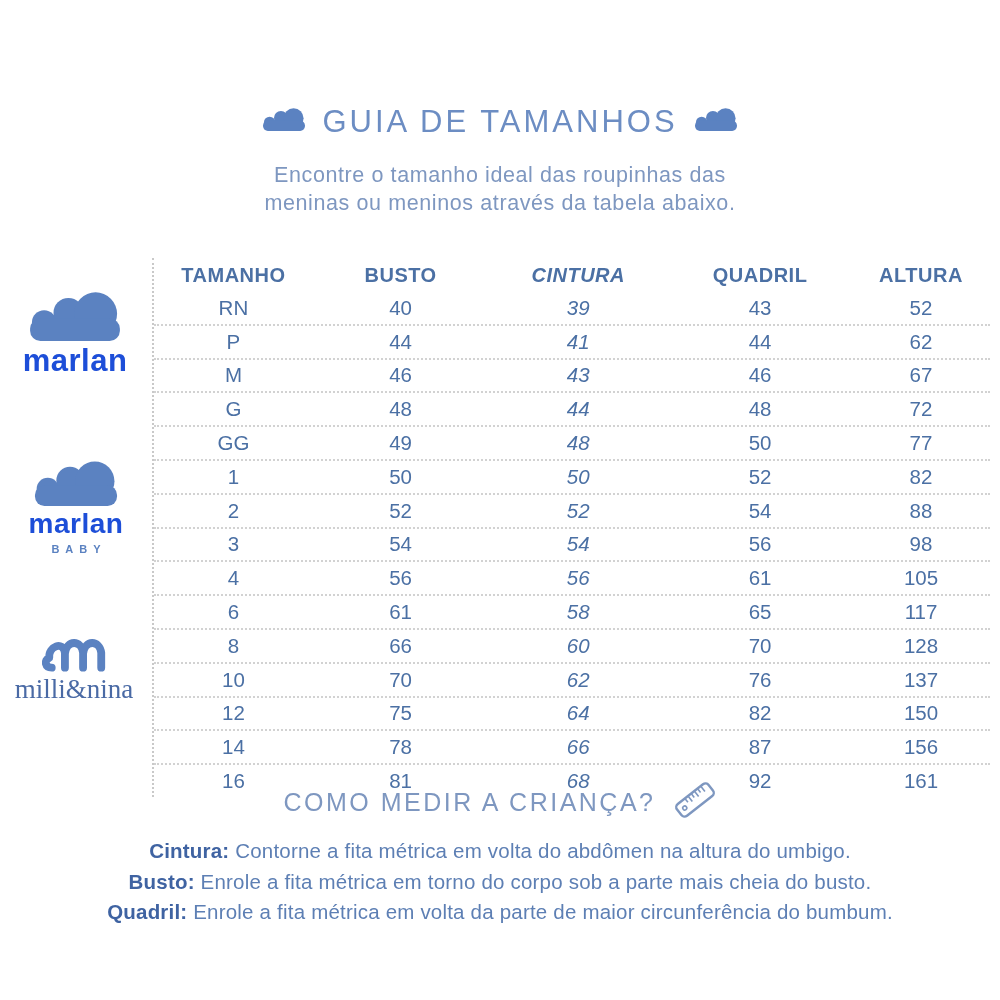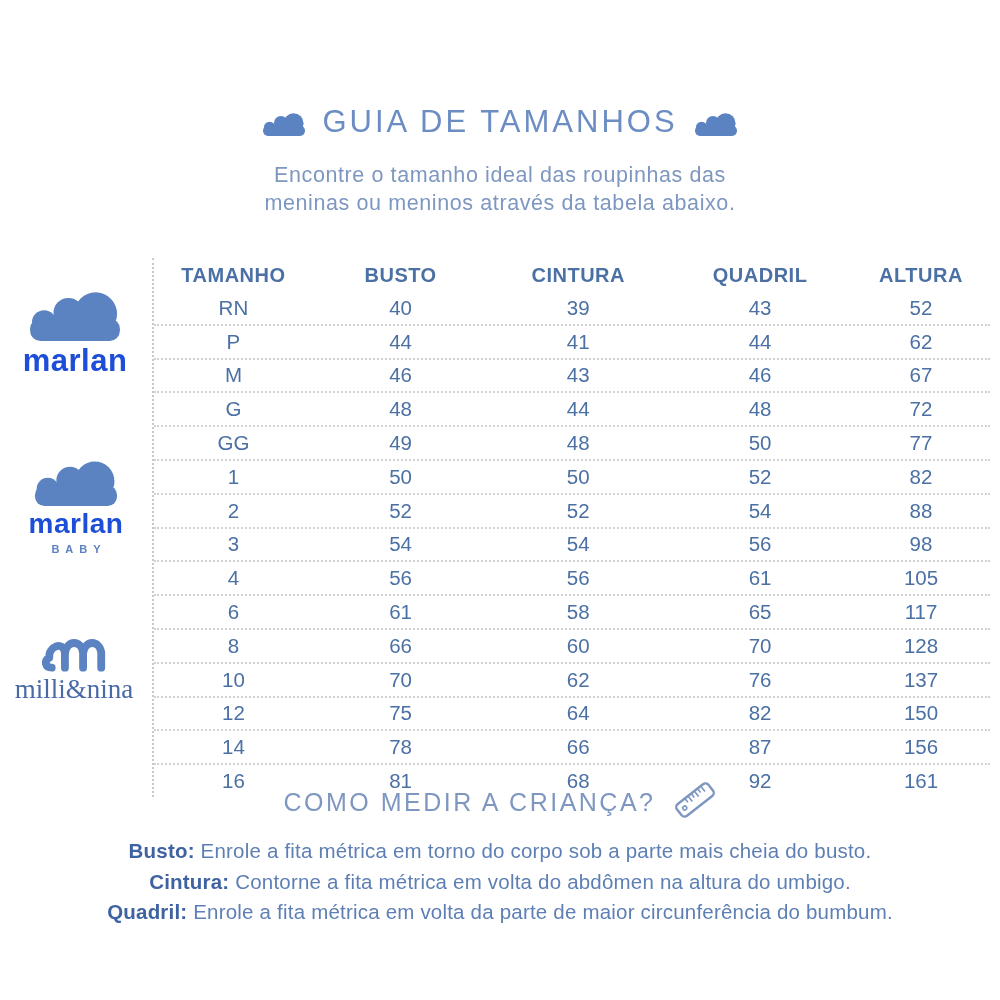--- a/index.html
+++ b/index.html
@@ -1,21 +1,21 @@
 <!DOCTYPE html>
 <html><head>
 <meta charset="utf-8">
 <style>
   html,body{margin:0;padding:0;background:#fff;}
   .page{
     position:relative;width:1000px;height:1000px;background:#ffffff;
     font-family:"Liberation Sans",sans-serif;overflow:hidden;
   }
   
-  .title-row{position:absolute;top:104px;left:0;width:100%;display:flex;justify-content:center;align-items:center;gap:16px;}
+  .title-row{position:absolute;top:104px;left:0;width:100%;display:flex;justify-content:center;align-items:flex-start;gap:16px;}
   .title{font-size:31px;letter-spacing:3px;color:#6c8dc3;font-weight:400;}
   .cloud-small{width:44px;height:27px;}
   .subtitle{position:absolute;top:161px;left:0;width:100%;text-align:center;
     font-size:21.5px;line-height:28px;color:#7e97c0;letter-spacing:0.6px;}
   
   .logo{position:absolute;text-align:center;}
   .logo-marlan{left:20px;top:283px;width:110px;}
   .logo-marlan-baby{left:26px;top:453px;width:100px;}
   .logo-millinina{left:0px;top:630px;width:148px;}
   .cloud-big{width:94px;height:58px;display:block;margin:0 auto;}
@@ -25,21 +25,21 @@
   .baby-word{font-size:11px;font-weight:700;color:#5b82c1;letter-spacing:6px;margin-top:3px;margin-left:6px;}
   .mn-icon{width:66px;height:44px;display:block;margin:0 auto;}
   .mn-word{font-family:"Liberation Serif",serif;font-size:27px;color:#4a6aa5;margin-top:0px;}
   
   .size-table{position:absolute;left:152px;top:258px;width:838px;border-left:2px dotted #c9c9c9;box-sizing:border-box;}
   .thead{display:flex;height:34px;align-items:center;}
   .hcell{font-weight:700;font-size:20px;color:#4b70a4;text-align:center;letter-spacing:0.5px;}
   .trow{display:flex;height:31.8px;align-items:center;border-bottom:2px dotted #d2d2d2;}
   .trow.last{border-bottom:none;}
   .tcell{font-size:20.5px;color:#4b70a4;text-align:center;}
-  .c0{width:19%;} .c1{width:21%;} .c2{width:21.5%;} .c3{width:22%;} .c4{width:16.5%;}
+  .c0{width:19%;} .c1{width:21%;} .c2{width:21.5%;font-style:italic;} .c3{width:22%;} .c4{width:16.5%;}
   
   .howto-heading{position:absolute;top:783px;left:0;width:100%;display:flex;justify-content:center;align-items:center;gap:17px;}
   .howto-title{font-size:25px;letter-spacing:2.5px;color:#7e97c0;}
   .ruler-icon{width:44px;height:42px;margin-top:-4px;}
   .instructions{position:absolute;top:836px;left:0;width:100%;text-align:center;}
   .instr{font-size:20.5px;line-height:30.5px;color:#5d7fb4;letter-spacing:0.2px;}
   .instr b{color:#3f63a2;font-weight:700;}
 </style>
 </head>
 <body>
@@ -223,18 +223,18 @@
     <div class="howto-title">COMO MEDIR A CRIANÇA?</div>
     <svg class="ruler-icon" viewBox="0 0 44 42" aria-hidden="true">
       <g transform="rotate(-38 22 21)" stroke="#7e97c0" fill="none">
         <rect x="2" y="13.5" width="40" height="15" rx="4" stroke-width="2.4"></rect>
         <circle cx="9" cy="21" r="2" stroke-width="1.6"></circle>
         <path d="M15 13.5 v5 M19 13.5 v7 M23 13.5 v5 M27 13.5 v7 M31 13.5 v5 M35 13.5 v7" stroke-width="1.6"></path>
       </g>
     </svg>
   </div>
   <div class="instructions">
+      <div class="instr"><b>Cintura:</b> Contorne a fita métrica em volta do abdômen na altura do umbigo.</div>
       <div class="instr"><b>Busto:</b> Enrole a fita métrica em torno do corpo sob a parte mais cheia do busto.</div>
-      <div class="instr"><b>Cintura:</b> Contorne a fita métrica em volta do abdômen na altura do umbigo.</div>
       <div class="instr"><b>Quadril:</b> Enrole a fita métrica em volta da parte de maior circunferência do bumbum.</div>
     </div>
 
 </div>
 
 </body></html>

